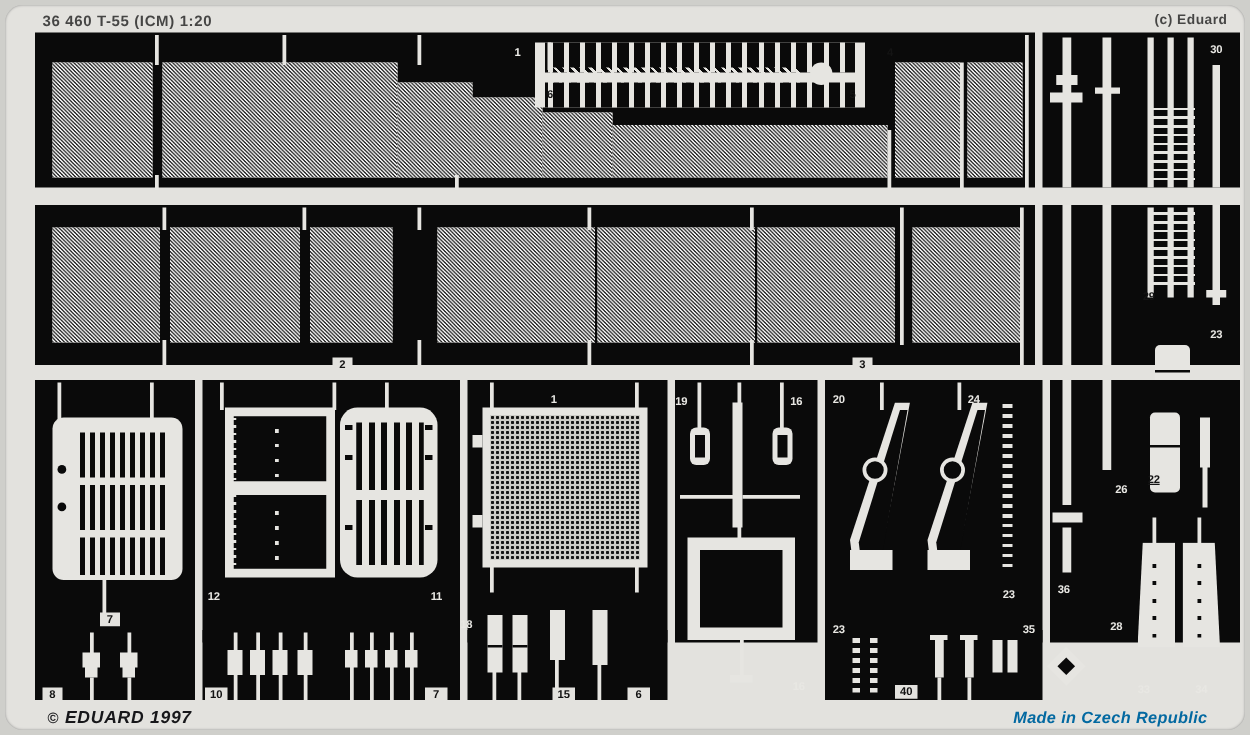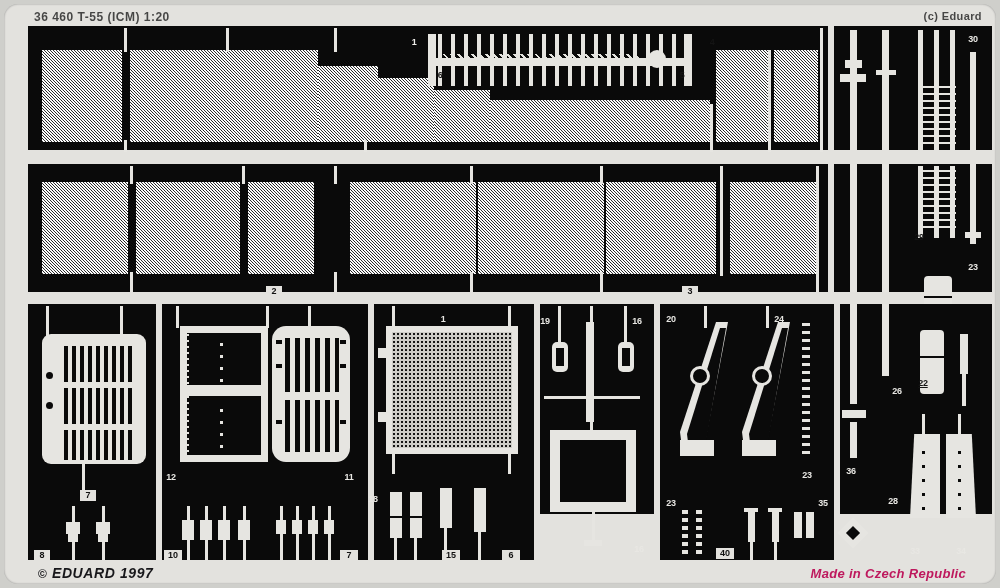--- a/index.html
+++ b/index.html
@@ -38,21 +38,21 @@
     position:absolute;right:14px;top:6px;color:#1a1a1a;font-weight:700;
     font-size:11px;letter-spacing:.4px;white-space:nowrap;
     filter:blur(.35px);opacity:.78;
   }
   .brand{
     position:absolute;left:34px;bottom:3px;color:#17171a;font-weight:700;
     font-size:14px;letter-spacing:.6px;white-space:nowrap;font-style:italic;
   }
   .brand .c{font-style:normal;font-size:12px;}
   .made{
-    position:absolute;right:30px;bottom:3px;color:#be185d;font-weight:700;
+    position:absolute;right:30px;bottom:3px;color:#0369a1;font-weight:700;
     font-size:13px;letter-spacing:.3px;white-space:nowrap;font-style:italic;
   }
   
   .part{position:absolute;background:#e6e5e1;}
   .part.round{border-radius:4px;}
   
   .mesh{
     position:absolute;
     background-color:#b9b8b3;
     background-image:

